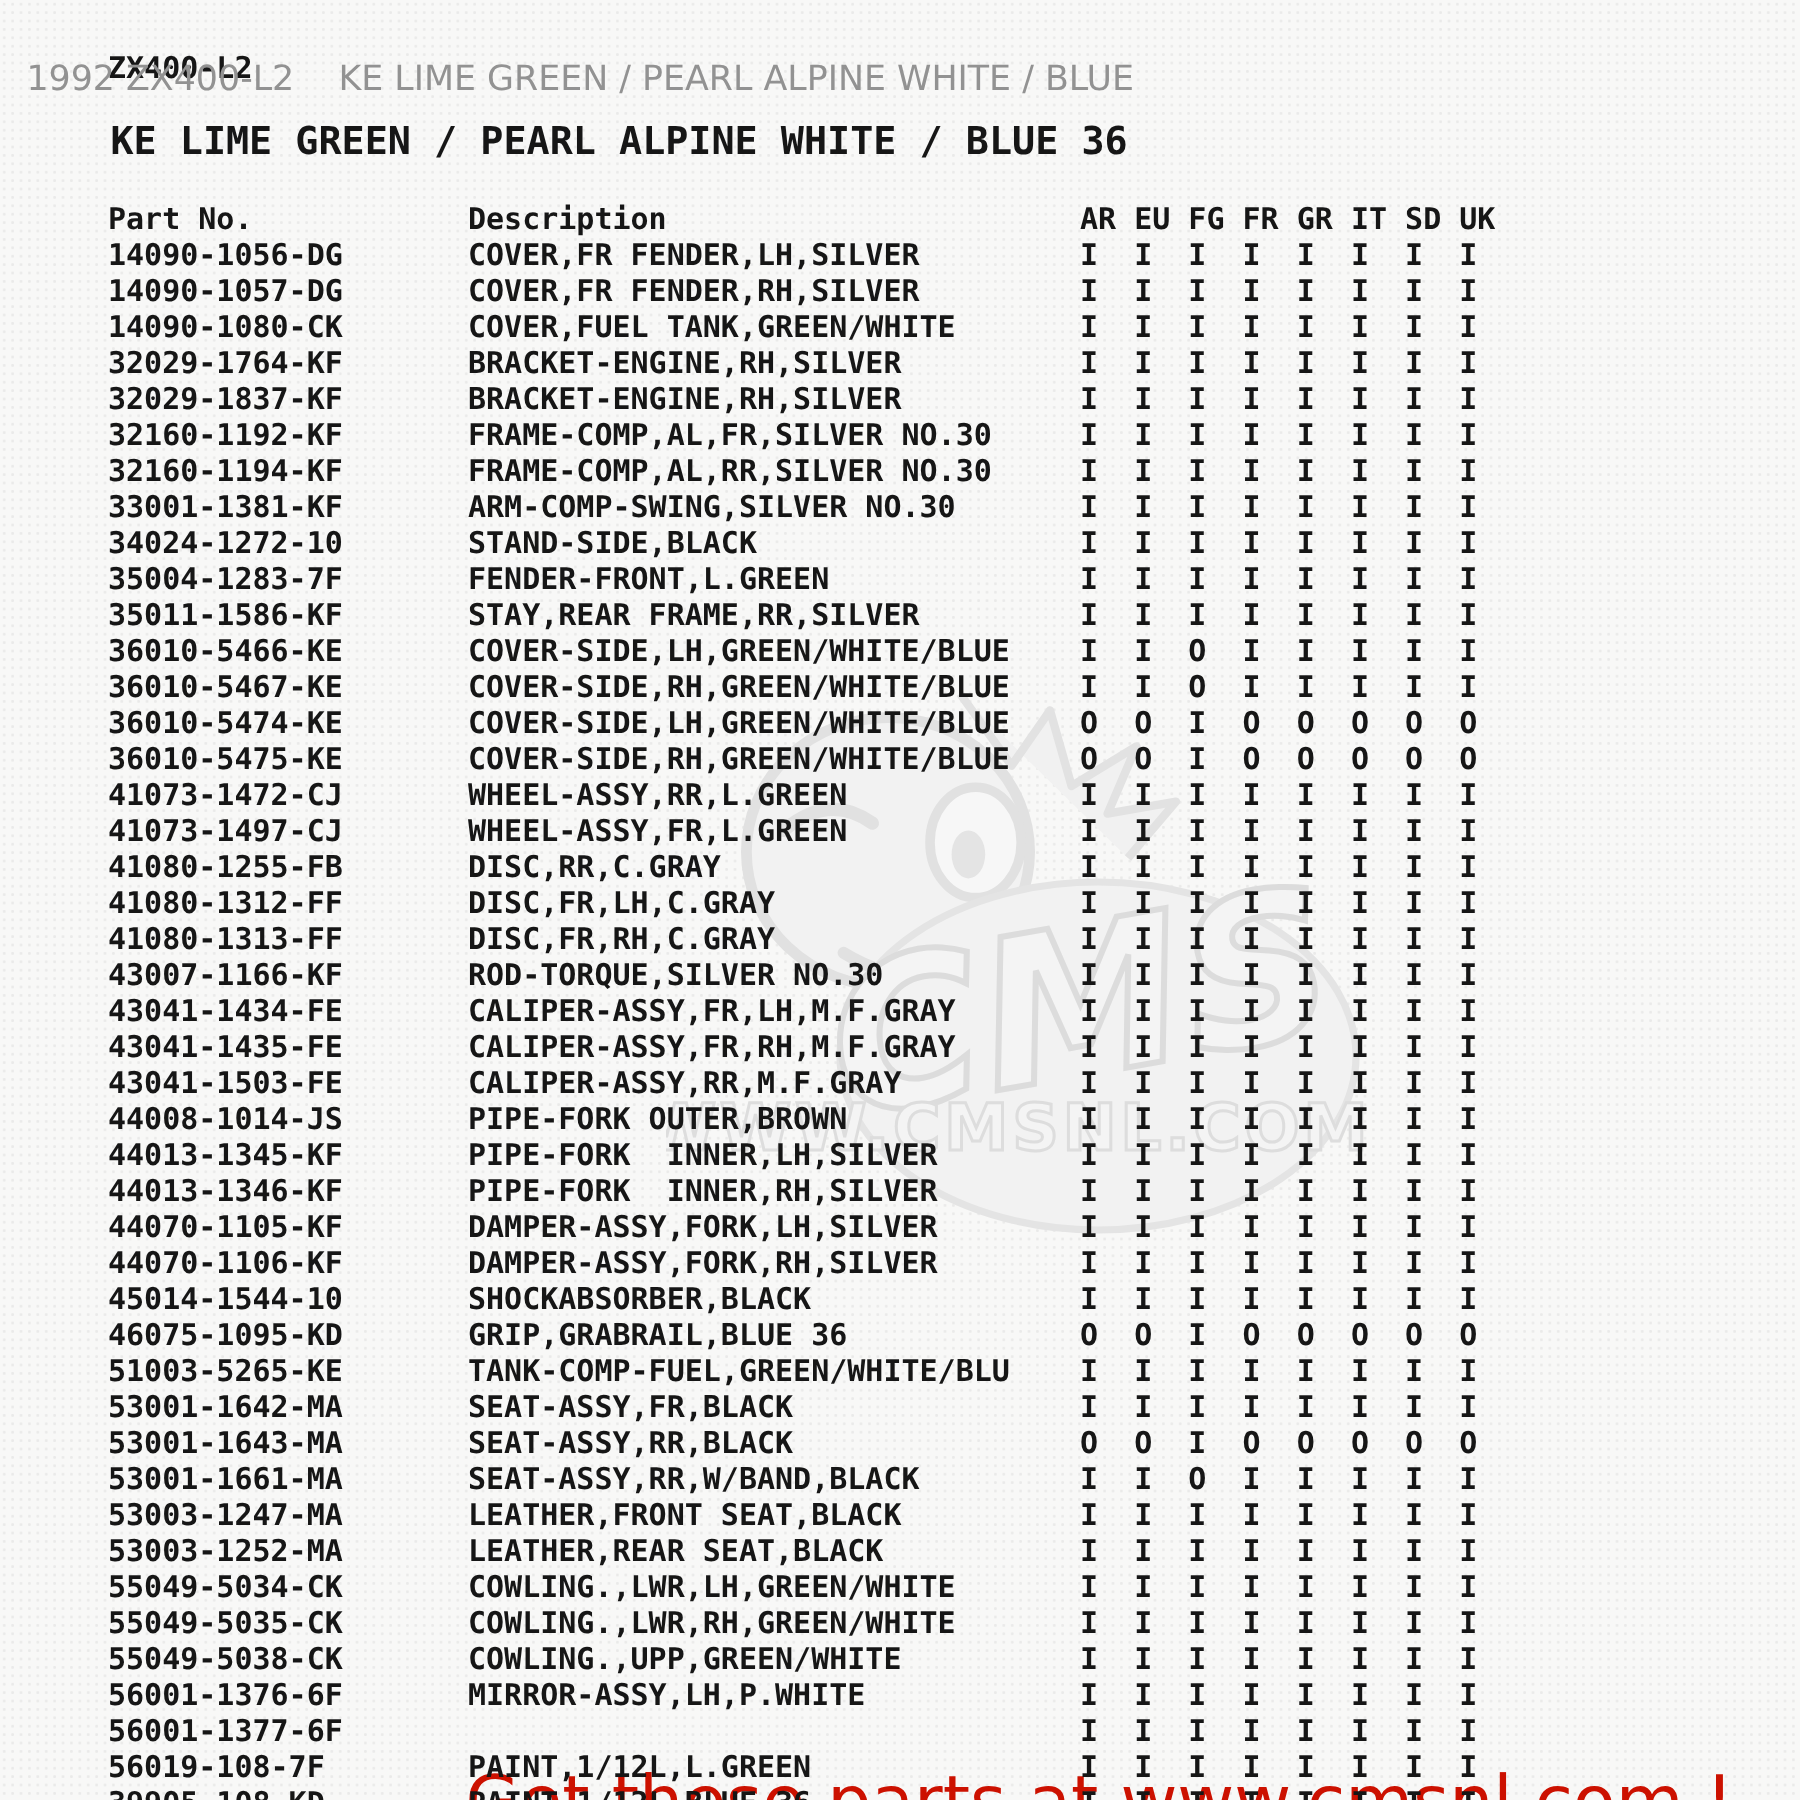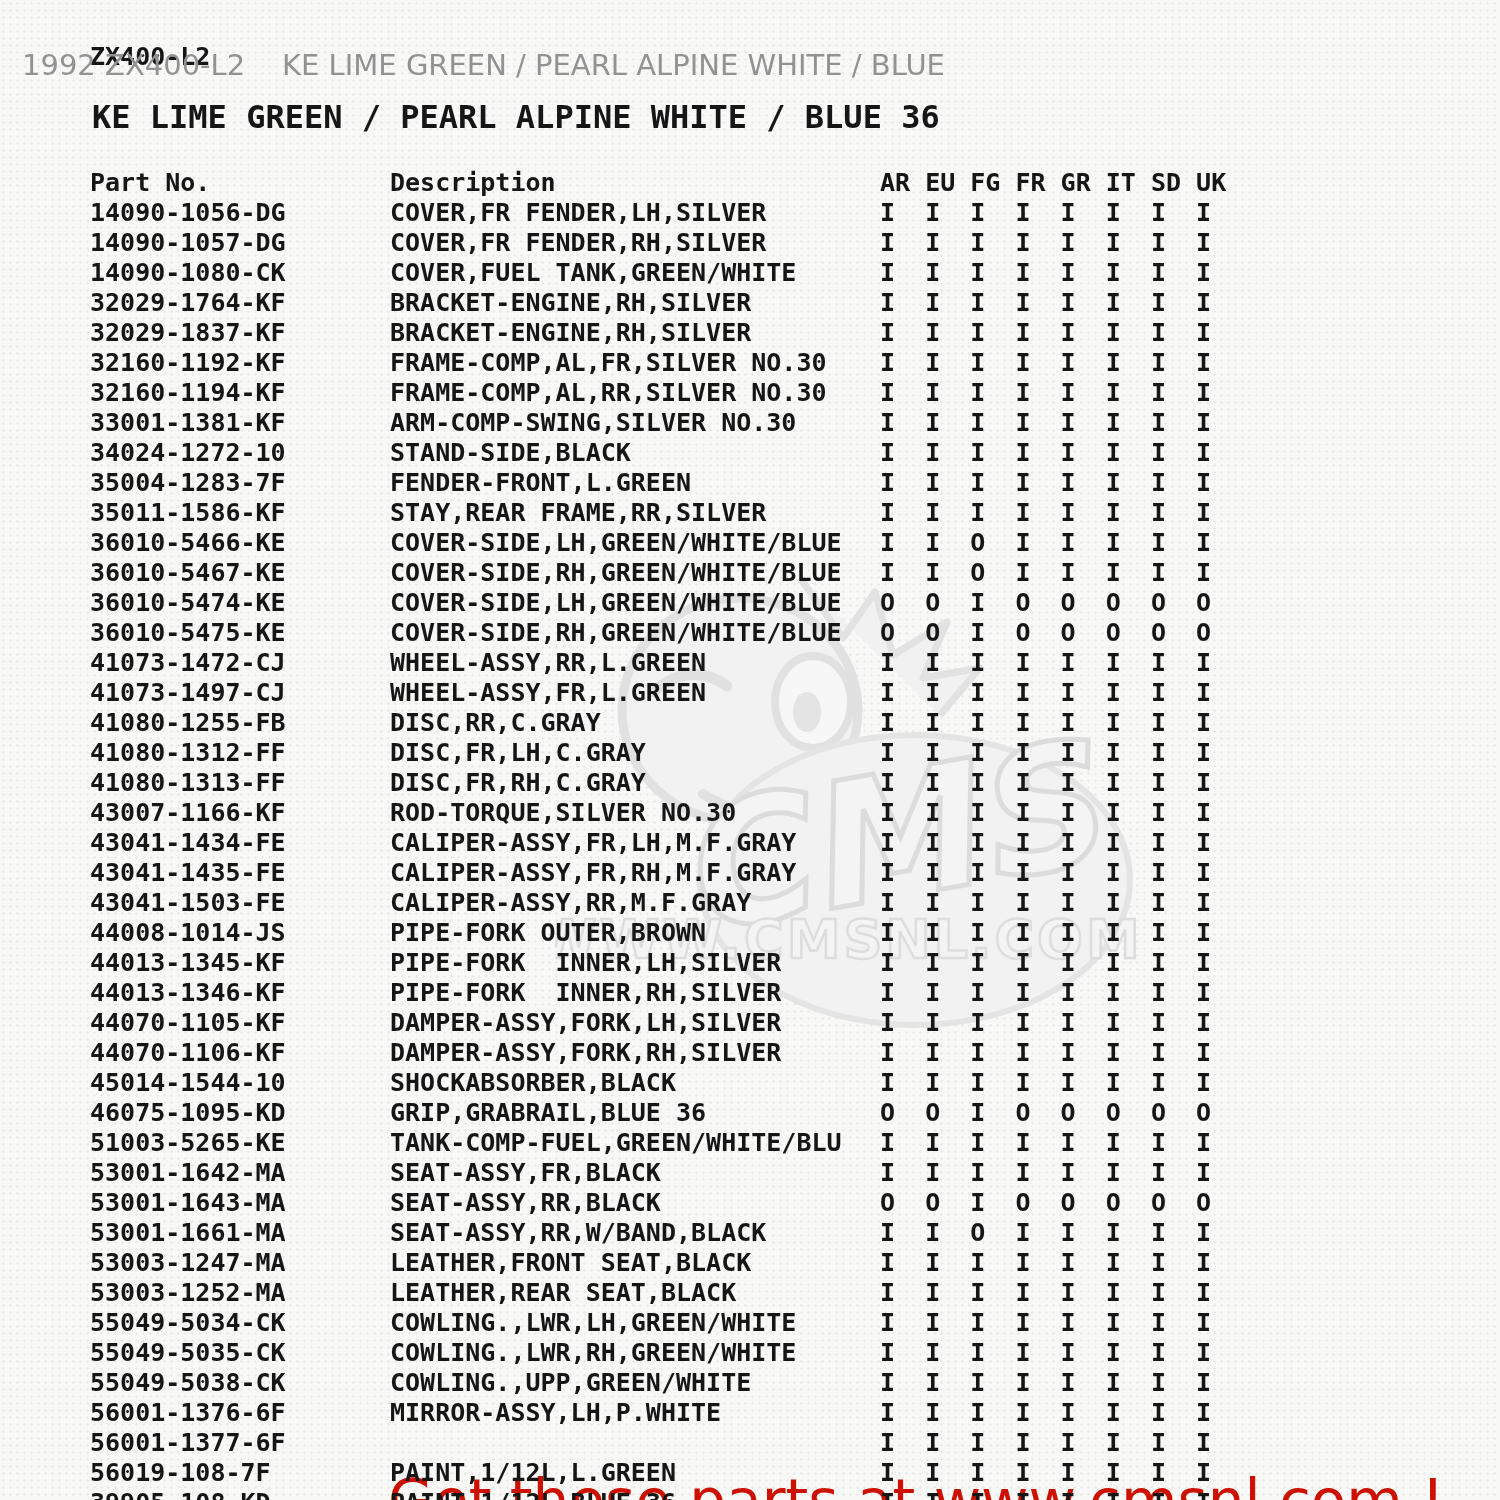--- a/index.html
+++ b/index.html
@@ -16,21 +16,21 @@
   #model-code   { position:absolute; left:90px; top:2px;  font-size:25px; white-space:pre; z-index:3; }
   #subtitle-gray{ position:absolute; left:22px; top:16px; font-size:29px; color:#929292; white-space:pre; z-index:3; }
   #color-header { position:absolute; left:92px; top:58px; font-size:32px; white-space:pre; z-index:3;text-align:right; }
 
   #parts-table { position:absolute; left:90px; top:120px; width:1330px; z-index:3;margin-top:48px; }
   .row  { position:relative; height:30px; line-height:30px; white-space:pre; }
   .cell { position:absolute; top:0; font-size:25px; font-weight:bold; color:#161616;
           font-family:"DejaVu Sans Mono","Liberation Mono",monospace; white-space:pre; }
   .c-part { left:0; }
   .c-desc { left:300px; }
-  .c-vals { left:790px; }
+  .c-vals { left:810px; }
 
   #watermark { position:absolute; left:555px; top:550px; z-index:1; }
 
   #footer-promo {
     position:absolute; left:388px; top:1438px; z-index:2;
     font-size:58px; color:#cc1100; white-space:pre; line-height:1.1;
   }
 </style>
 </head>
 <body>

